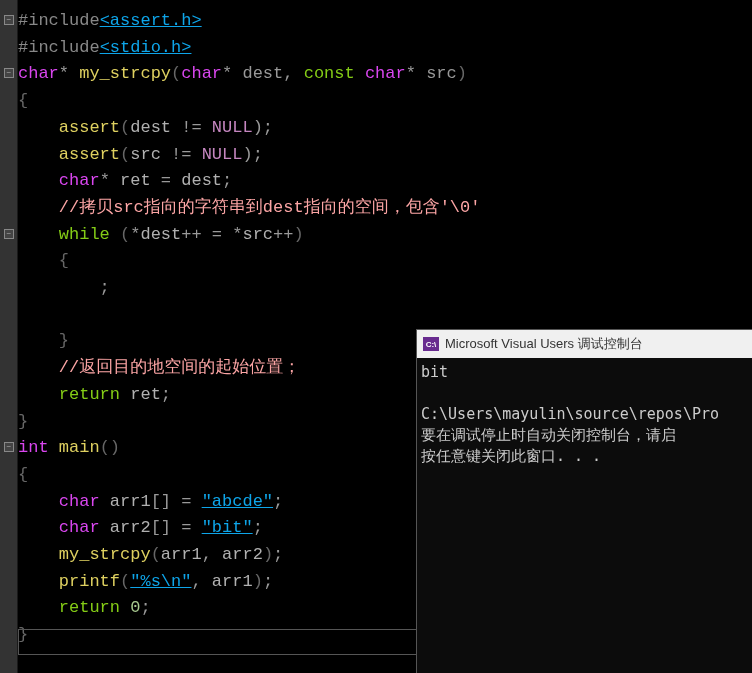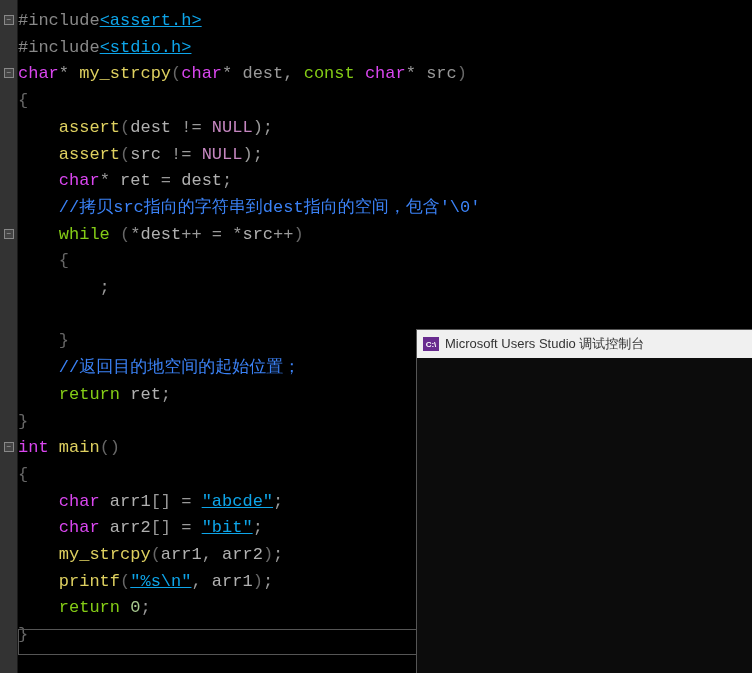--- a/index.html
+++ b/index.html
@@ -51,21 +51,21 @@
 .tok { display: inline; }
 .kw { color: #84cc16; }
 .type { color: #d946ef; }
 .fn { color: #ded060; }
 .var { color: #b0b0b0; }
 .param { color: #999; }
 .str { color: #0ea5e9; text-decoration: underline; }
 .punct { color: #999; }
 .op { color: #999; }
 .null { color: #c586c0; text-align: center; }
-.comment { color: #3b82f6; }
+.comment { color: #fca5a5; }
 .incl { color: #888; margin-top: 32px; }
 .num { color: #a8c98f; }
 .brace { color: #666; }
 .cursor-line {
   position: absolute;
   left: 18px;
   bottom: 18px;
   width: 400px;
   height: 26px;
   border: 1px solid #555;
@@ -124,15 +124,20 @@
         <div class="fold" style="top: 442.2px;">−</div>
       </div>
   </div>
   <div class="code" id="code-area"><div><span class="tok incl">#include</span><span class="tok str">&lt;assert.h&gt;</span></div><div><span class="tok incl">#include</span><span class="tok str">&lt;stdio.h&gt;</span></div><div><span class="tok type">char</span><span class="tok punct">* </span><span class="tok fn">my_strcpy</span><span class="tok brace">(</span><span class="tok type">char</span><span class="tok punct">* </span><span class="tok param">dest</span><span class="tok punct">, </span><span class="tok kw">const</span><span> </span><span class="tok type">char</span><span class="tok punct">* </span><span class="tok param">src</span><span class="tok brace">)</span></div><div><span class="tok brace">{</span></div><div><span>    </span><span class="tok fn">assert</span><span class="tok brace">(</span><span class="tok var">dest</span><span class="tok op"> != </span><span class="tok null">NULL</span><span class="tok punct">);</span></div><div><span>    </span><span class="tok fn">assert</span><span class="tok brace">(</span><span class="tok var">src</span><span class="tok op"> != </span><span class="tok null">NULL</span><span class="tok punct">);</span></div><div><span>    </span><span class="tok type">char</span><span class="tok punct">* </span><span class="tok var">ret</span><span class="tok op"> = </span><span class="tok var">dest</span><span class="tok punct">;</span></div><div><span>    </span><span class="tok comment">//拷贝src指向的字符串到dest指向的空间，包含'\0'</span></div><div><span>    </span><span class="tok kw">while</span><span class="tok brace"> (</span><span class="tok op">*</span><span class="tok var">dest</span><span class="tok op">++ = *</span><span class="tok var">src</span><span class="tok op">++</span><span class="tok brace">)</span></div><div><span class="tok brace">    {</span></div><div><span class="tok punct">        ;</span></div><div><span>        </span></div><div><span class="tok brace">    }</span></div><div><span>    </span><span class="tok comment">//返回目的地空间的起始位置；</span></div><div><span>    </span><span class="tok kw">return</span><span> </span><span class="tok var">ret</span><span class="tok punct">;</span></div><div><span class="tok brace">}</span></div><div><span class="tok type">int</span><span> </span><span class="tok fn">main</span><span class="tok brace">()</span></div><div><span class="tok brace">{</span></div><div><span>    </span><span class="tok type">char</span><span> </span><span class="tok var">arr1</span><span class="tok punct">[] = </span><span class="tok str">"abcde"</span><span class="tok punct">;</span></div><div><span>    </span><span class="tok type">char</span><span> </span><span class="tok var">arr2</span><span class="tok punct">[] = </span><span class="tok str">"bit"</span><span class="tok punct">;</span></div><div><span>    </span><span class="tok fn">my_strcpy</span><span class="tok brace">(</span><span class="tok var">arr1</span><span class="tok punct">, </span><span class="tok var">arr2</span><span class="tok brace">)</span><span class="tok punct">;</span></div><div><span>    </span><span class="tok fn">printf</span><span class="tok brace">(</span><span class="tok str">"%s\n"</span><span class="tok punct">, </span><span class="tok var">arr1</span><span class="tok brace">)</span><span class="tok punct">;</span></div><div><span>    </span><span class="tok kw">return</span><span> </span><span class="tok num">0</span><span class="tok punct">;</span></div><div><span class="tok brace">}</span></div></div>
   <div class="cursor-line"></div>
 </div>
 
 <div class="console-window">
   <div class="console-title">
     <span class="console-icon">C:\</span>
-    <span>Microsoft Users Studio 调试控制台</span>
+    <span>Microsoft Visual Users 调试控制台</span>
   </div>
+  <div class="console-body">bit
+
+C:\Users\mayulin\source\repos\Pro
+要在调试停止时自动关闭控制台，请启
+按任意键关闭此窗口. . .</div>
 </div>
 
 </body></html>

